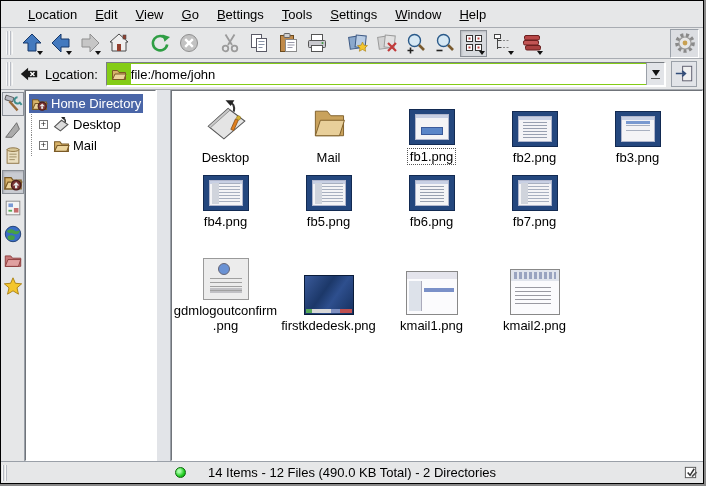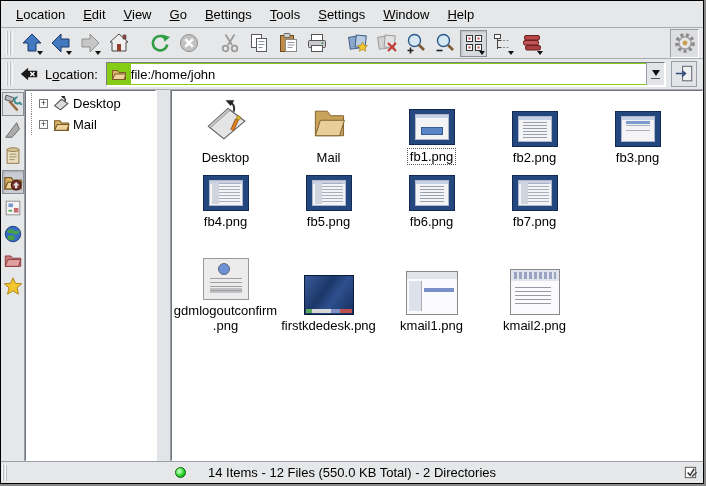--- a/index.html
+++ b/index.html
@@ -1,20 +1,20 @@
 <!DOCTYPE html>
 <html><head>
 <meta charset="utf-8">
 <style>
   html,body{margin:0;padding:0;background:#888;}
   *{box-sizing:border-box;font-family:"Liberation Sans",sans-serif;}
   .window{width:704px;height:484px;border:1px solid #000;background:#e6e7e8;display:flex;flex-direction:column;overflow:hidden;}
 
   
-  .menubar{height:27px;display:flex;align-items:center;padding-left:6px;border-bottom:1px solid #a8acb2;background:#e6e7e8;flex:none;}
+  .menubar{height:27px;display:flex;align-items:center;padding-left:18px;border-bottom:1px solid #a8acb2;background:#e6e7e8;flex:none;}
   .menu-item{padding:0 9px;font-size:13px;color:#000;cursor:default;}
   .menu-item u{text-decoration:underline;}
 
   .toolbar{height:31px;display:flex;align-items:center;border-bottom:1px solid #a8acb2;background:#e6e7e8;padding:0 4px;flex:none;}
   .grip{width:7px;height:24px;margin:0 4px 0 1px;background:repeating-linear-gradient(90deg,#f8f8f8 0 1px,#b8bcc4 1px 2px,#e6e7e8 2px 3px);border-radius:2px;}
   .tbtn{position:relative;width:27px;height:27px;display:flex;align-items:center;justify-content:center;margin:0 1px;border:1px solid transparent;}
   .tbtn svg{width:22px;height:22px;}
   .tbtn.active{border:1px solid #8a8f96;background:#d7dade;box-shadow:inset 1px 1px 2px #b6bac0;}
   .tgap{width:12px;height:1px;}
   .dd{position:absolute;right:1px;bottom:1px;width:0;height:0;border-left:3.5px solid transparent;border-right:3.5px solid transparent;border-top:4.5px solid #111;}
@@ -402,20 +402,35 @@
         </div>
         <div class="stab">
           <span class="ico">
             <svg viewBox="0 0 22 22">
               <polygon points="11,2 13.6,8 20.5,8.6 15.4,13 17,20 11,16.3 5,20 6.6,13 1.5,8.6 8.4,8" fill="#f4c62e" stroke="#a87e10"></polygon>
             </svg>
           </span>
         </div>
       </div>
     <div class="treepanel">
+        <div class="trow selected">
+          <span style="width: 3px;"></span>
+          <span class="hl">
+            <span class="ico">
+              <svg viewBox="0 0 16 16">
+                <path d="M1.5 4.5 h5 l1.5 2 h6.5 v7 h-13 z" fill="#d8b36a" stroke="#7a5a26"></path>
+                <path d="M1.5 13.5 L4 8 h11 l-2 5.5 z" fill="#ecd49c" stroke="#7a5a26"></path>
+                <circle cx="10.5" cy="10.5" r="3.8" fill="#7a3434" stroke="#4a1c1c"></circle>
+                <polygon points="10.5,8 13,10.7 8,10.7" fill="#e8e8e8"></polygon>
+                <rect x="9.6" y="10.7" width="1.8" height="2.3" fill="#e8e8e8"></rect>
+              </svg>
+            </span>
+            <span>Home Directory</span>
+          </span>
+        </div>
         <div class="trow">
           <span class="tindent"></span>
           <span class="exp">+</span>
           <span class="hl">
             <span class="ico">
               <svg viewBox="0 0 16 16">
                 <polygon points="1.5,10 8,4 14,8 7,14" fill="#dcdcdc" stroke="#555"></polygon>
                 <path d="M9 2 q3 .5 2.5 4" fill="none" stroke="#333" stroke-width="1.4"></path>
                 <polygon points="7.5,1 11.5,1 10,3.5" fill="#222"></polygon>
               </svg>
@@ -541,21 +556,21 @@
             </div>
             <div class="flabel">kmail2.png</div>
           </div>
         </div>
       </div>
   </div>
 
   <div class="statusbar">
     <div class="sgrip"></div>
     <span class="led"></span>
-    <span class="stext">14 Items - 12 Files (550.0 KB Total) - 2 Directories</span>
+    <span class="stext">14 Items - 12 Files (490.0 KB Total) - 2 Directories</span>
     <span class="scheck ico">
         <svg viewBox="0 0 16 16">
           <rect x="2.5" y="2.5" width="11" height="11" fill="#fff" stroke="#555"></rect>
           <path d="M5 8 l2.5 3 L12 4" fill="none" stroke="#333" stroke-width="1.6"></path>
           <path d="M9.5 12.5 L14.5 7.5" stroke="#555" stroke-width="1.8"></path>
         </svg>
       </span>
   </div>
 </div>
 

